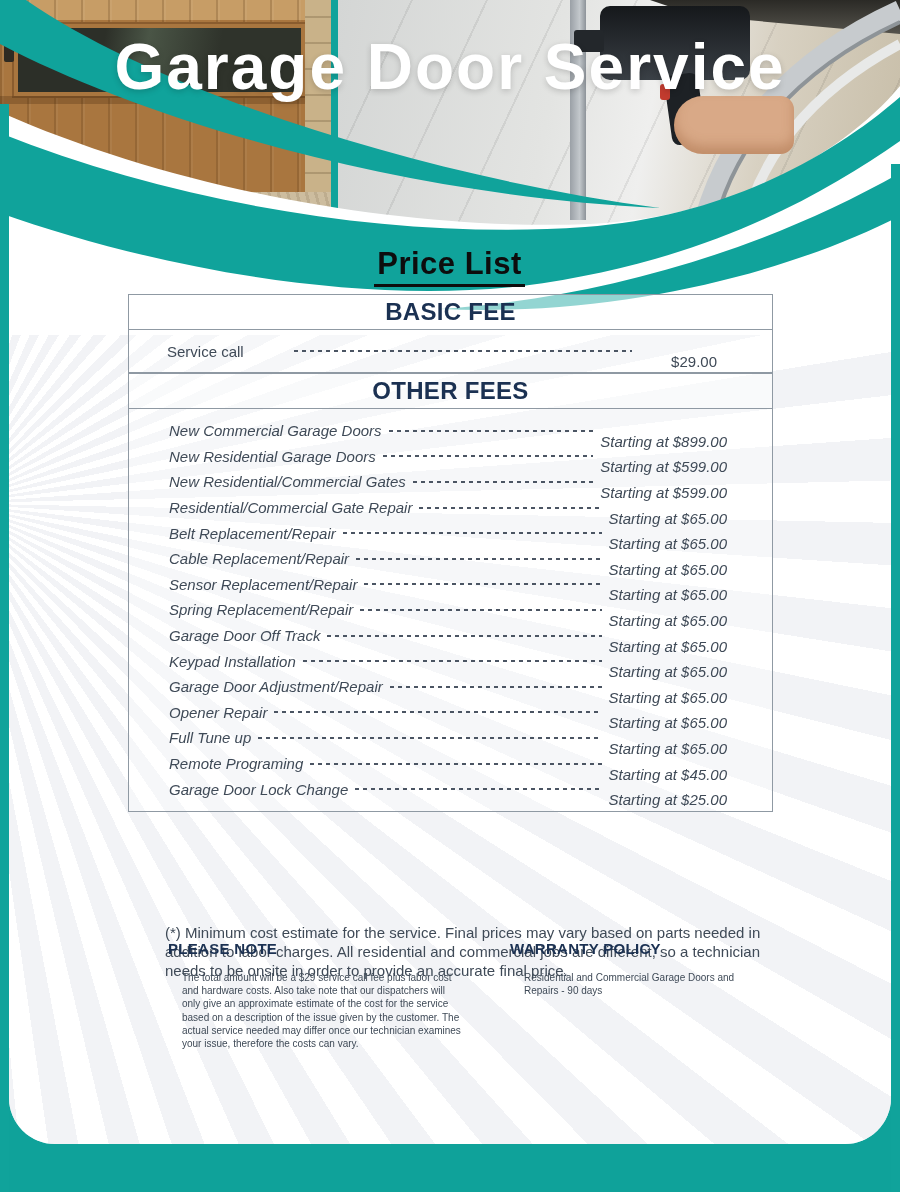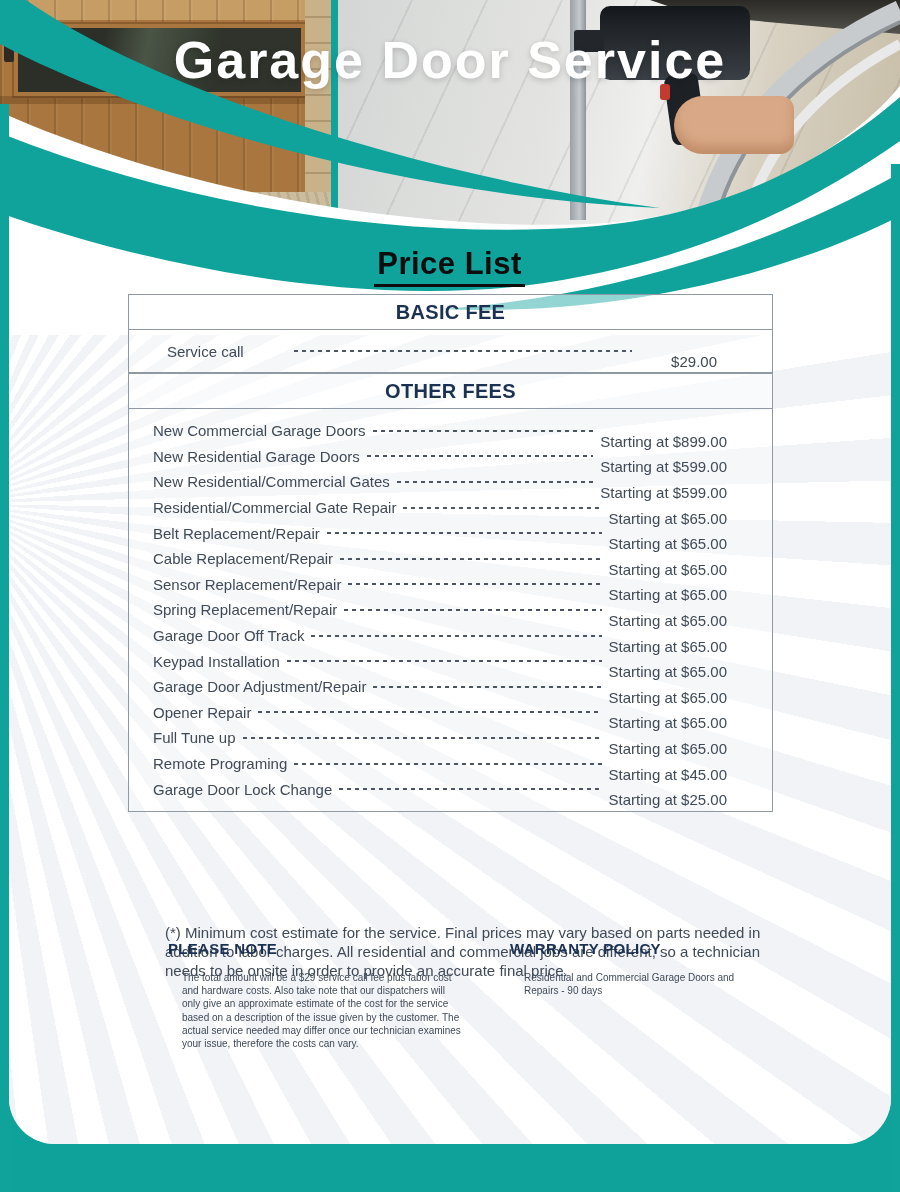--- a/index.html
+++ b/index.html
@@ -37,43 +37,43 @@
   .photo-right .ceiling{position:absolute;right:0;top:0;width:250px;height:34px;background:linear-gradient(180deg,#2b2a26,#55534c);
      clip-path:polygon(0 0,100% 0,100% 100%,18% 45%);}
   .photo-right svg.trackart{position:absolute;right:0;top:0;width:340px;height:238px;}
   .photo-right .drill{position:absolute;left:262px;top:6px;width:150px;height:74px;background:linear-gradient(180deg,#15181b,#3a4046);border-radius:10px;}
   .photo-right .drill:before{content:"";position:absolute;left:-26px;top:24px;width:30px;height:22px;background:#23272b;border-radius:3px;}
   .photo-right .grip{position:absolute;left:330px;top:74px;width:34px;height:70px;background:#1d2125;border-radius:8px;transform:rotate(-8deg);}
   .photo-right .trigger{position:absolute;left:322px;top:84px;width:10px;height:16px;background:#c23b2e;border-radius:3px;}
   .photo-right .hand{position:absolute;left:336px;top:96px;width:120px;height:58px;background:#d9a987;border-radius:30px 14px 14px 30px;
      box-shadow:inset 0 -8px 12px rgba(150,90,50,.35);}
   .hero-title{position:absolute;top:30px;left:0;width:900px;text-align:center;color:#ffffff;
-     font-size:52px;font-weight:700;letter-spacing:2px;text-shadow:0 2px 6px rgba(0,0,0,.18);}
+     font-size:64px;font-weight:700;letter-spacing:2px;text-shadow:0 2px 6px rgba(0,0,0,.18);}
   .swoosh{position:absolute;top:0;left:0;width:900px;height:335px;}
 
   
   .strip{position:absolute;width:9px;bottom:0;background:#10a39b;z-index:5;}
   .strip-l{left:0;top:104px;}
   .strip-r{right:0;top:164px;}
   .bottom-band{position:absolute;left:0;bottom:0;width:900px;height:52px;background:#0fa29a;z-index:0;}
 
   
   .content{position:absolute;inset:0;z-index:6;}
   .price-title-wrap{position:absolute;top:246px;left:0;width:899px;text-align:center;}
   .price-title{display:inline-block;font-size:31px;font-weight:700;color:#0d0d0d;
      border-bottom:3px solid #0d0d0d;padding:0 3px 2px 3px;letter-spacing:.5px;}
 
   .fee-table{position:absolute;left:128px;top:294px;width:645px;font-size:15px;color:#3f4a57;}
   .sec-head{border:1px solid #8f99a3;background:rgba(255,255,255,.55);height:36px;display:flex;
-     align-items:center;justify-content:center;font-size:20px;font-weight:700;color:#1b3152;letter-spacing:.3px;}
+     align-items:center;justify-content:center;font-size:24px;font-weight:700;color:#1b3152;letter-spacing:.3px;}
   .single-row{border:1px solid #8f99a3;border-top:none;background:rgba(255,255,255,.35);height:43px;
      display:flex;align-items:center;padding:0 55px 0 38px;gap:32px;}
   .single-row .leader{margin-left:18px;}
   .items-box{border:1px solid #8f99a3;border-top:none;background:rgba(255,255,255,.35);
-     padding:9px 45px 9px 24px;}
+     padding:9px 45px 9px 40px;font-style:italic;}
   .fee-row{height:25.6px;display:flex;align-items:center;}
   .leader{flex:1;height:2px;margin:0 7px;align-self:center;
      background:repeating-linear-gradient(90deg,#4b5563 0 4px,transparent 4px 8px);}
   .fee-label{white-space:nowrap;}
   .fee-price{white-space:nowrap;margin-top:21px;}
 
   .footnote{position:absolute;left:165px;top:908px;width:596px;font-size:15px;line-height:1.28;color:#3f4a57;}
 
   .cols{position:absolute;top:940px;left:168px;width:600px;display:flex;}
   .col-h{font-size:15px;font-weight:700;color:#1b3152;letter-spacing:.3px;margin:0 0 0 0;}

